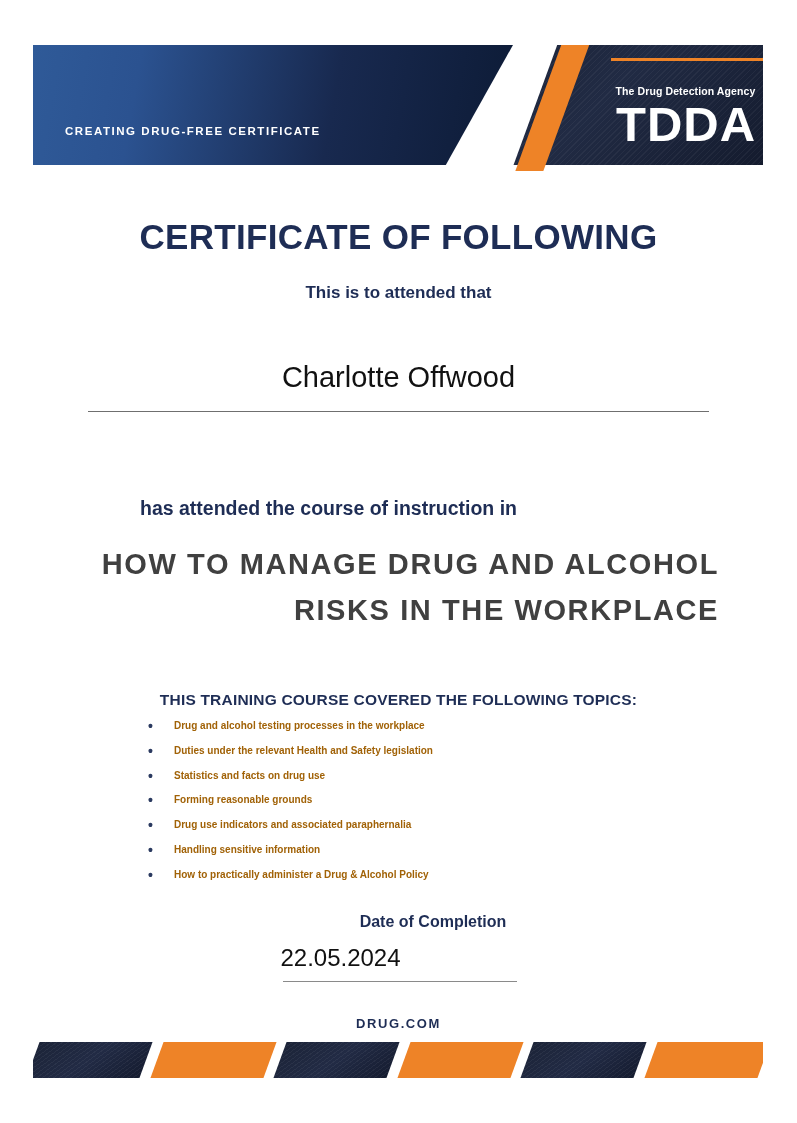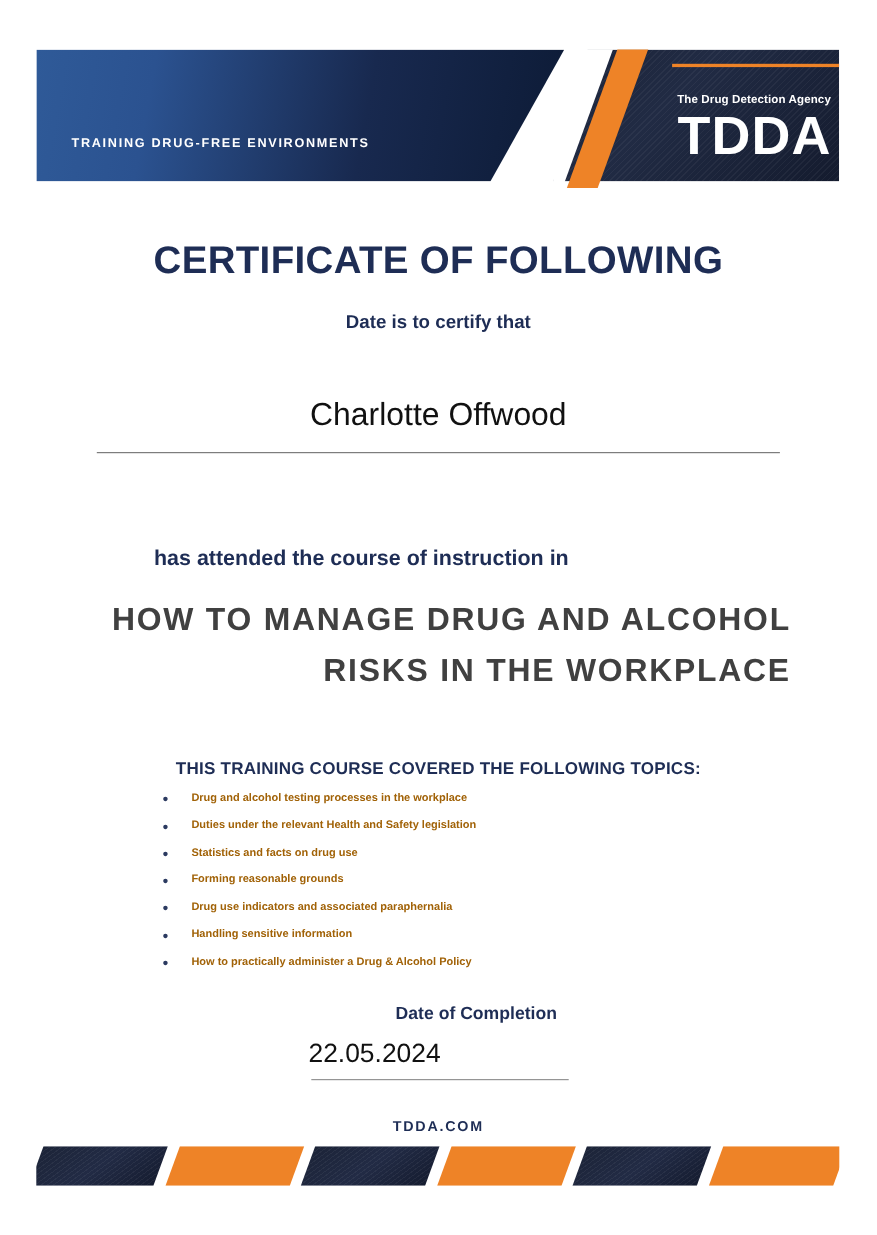--- a/index.html
+++ b/index.html
@@ -283,34 +283,34 @@
     background: #EE8327;
   }
 </style>
 </head>
 <body>
 
 <div class="page">
 
   <div class="header">
     <div class="header-banner"></div>
-    <div class="header-tagline">TRAINING DRUG-FREE ENVIRONMENTS</div>
+    <div class="header-tagline">CREATING DRUG-FREE CERTIFICATE</div>
 
     <div class="logo-block">
       <div class="logo-dark"></div>
       <div class="logo-stripe-white"></div>
       <div class="logo-stripe-orange"></div>
       <div class="logo-topline"></div>
       <div class="logo-agency">The Drug Detection Agency</div>
       <div class="logo-tdda">TDDA</div>
     </div>
   </div>
 
   <div class="cert-title">CERTIFICATE OF FOLLOWING</div>
-  <div class="cert-subtitle">Date is to certify that</div>
+  <div class="cert-subtitle">This is to attended that</div>
 
   <div class="recipient-name">Charlotte Offwood</div>
   <div class="name-rule"></div>
 
   <div class="attended-line">has attended the course of instruction in</div>
   <div class="course-title">HOW TO MANAGE DRUG AND ALCOHOL RISKS IN THE WORKPLACE</div>
 
   <div class="topics-heading">THIS TRAINING COURSE COVERED THE FOLLOWING TOPICS:</div>
   <ul class="topics-list" id="topics-list">
       <li>Drug and alcohol testing processes in the workplace</li>
@@ -319,21 +319,21 @@
       <li>Forming reasonable grounds</li>
       <li>Drug use indicators and associated paraphernalia</li>
       <li>Handling sensitive information</li>
       <li>How to practically administer a Drug &amp; Alcohol Policy</li>
     </ul>
 
   <div class="date-label">Date of Completion</div>
   <div class="date-value">22.05.2024</div>
   <div class="date-rule"></div>
 
-  <div class="site-url">TDDA.COM</div>
+  <div class="site-url">DRUG.COM</div>
 
   <div class="footer" id="footer-bars">
       <div class="footer-bar dark"></div>
       <div class="footer-bar orange"></div>
       <div class="footer-bar dark"></div>
       <div class="footer-bar orange"></div>
       <div class="footer-bar dark"></div>
       <div class="footer-bar orange"></div>
     </div>
 

